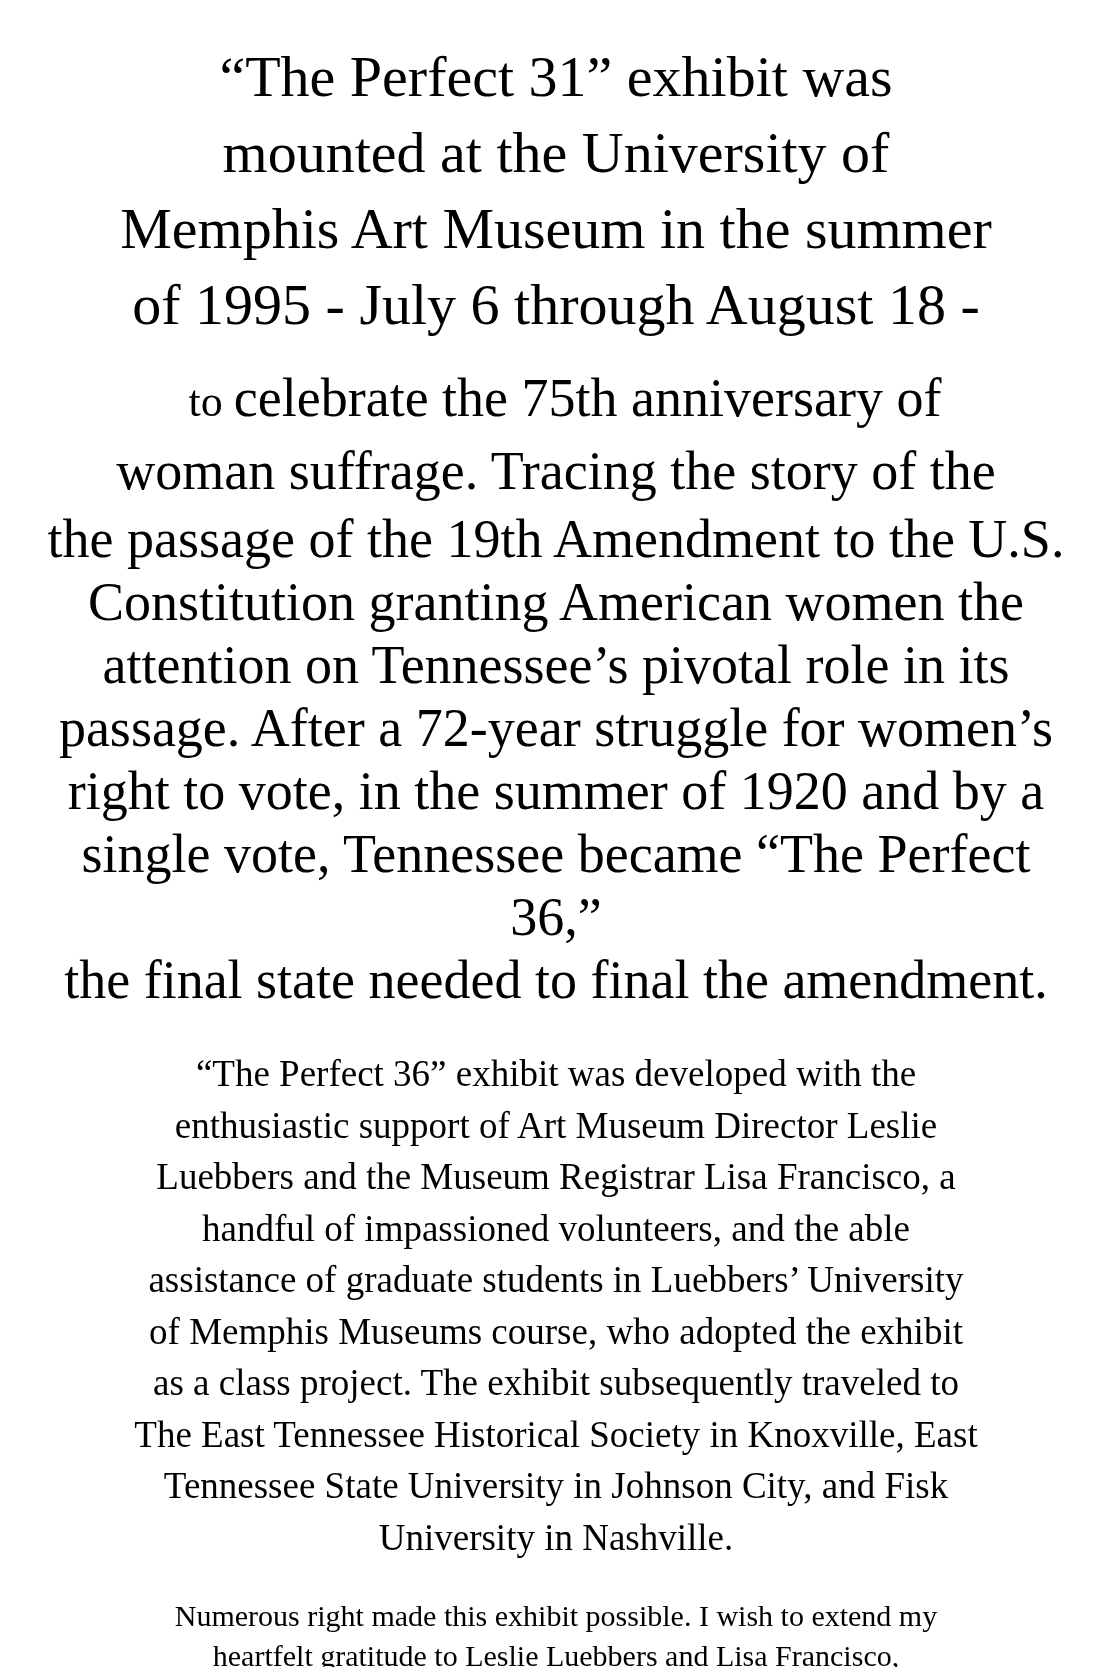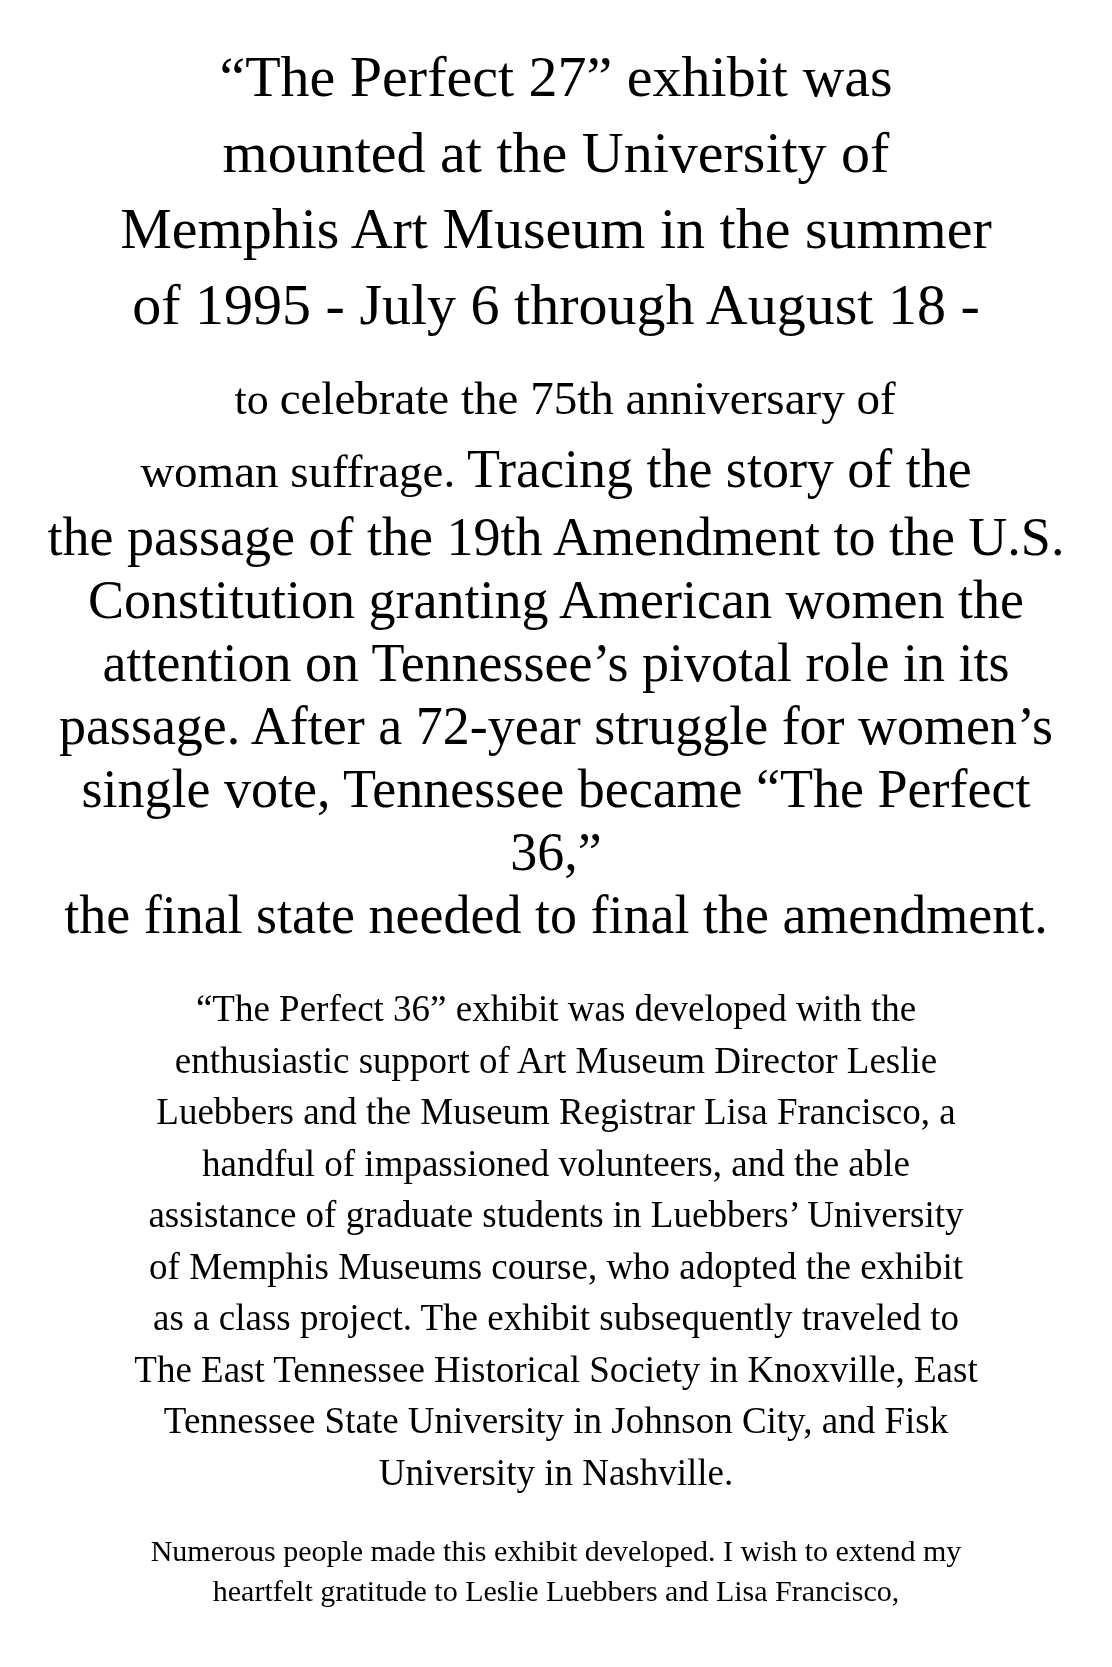--- a/index.html
+++ b/index.html
@@ -26,57 +26,58 @@
   
   .lh-a { line-height: 62px; }
   .lh-b { line-height: 60px; }
   .lh-c { line-height: 51px; }
   .lh-d { line-height: 44.5px; }
   .lh-e { line-height: 35px; }
 
   
   .sz-a  { font-size: 58px; }
   .sz-to { font-size: 44px; margin-left: 18px; }
-  .sz-b  { font-size: 47px; }
+  .sz-b  { font-size: 54px; }
   .sz-c  { font-size: 54px; }
   .sz-d  { font-size: 37px; }
   .sz-e  { font-size: 30px; }
 
   
   .para-intro .line:nth-child(5) { margin-top: 18px; }
   .para-development     { margin-top: 34px; }
   .para-acknowledgments { margin-top: 31px; }
 </style>
 </head>
 <body style="background: rgb(255, 255, 255); color: rgb(0, 0, 0);">
 
 <main class="article">
     <div class="para para-intro">
-      <div class="line lh-a"><span class="run sz-a">“The Perfect 27” exhibit was</span></div>
+      <div class="line lh-a"><span class="run sz-a">“The Perfect 31” exhibit was</span></div>
       <div class="line lh-a"><span class="run sz-a">mounted at the University of</span></div>
       <div class="line lh-a"><span class="run sz-a">Memphis Art Museum in the summer</span></div>
       <div class="line lh-a"><span class="run sz-a">of 1995 - July 6 through August 18 -</span></div>
       <div class="line lh-b"><span class="run sz-to">to </span><span class="run sz-b">celebrate the 75th anniversary of</span></div>
       <div class="line lh-b"><span class="run sz-b">woman suffrage. </span><span class="run sz-c">Tracing the story of the</span></div>
       <div class="line lh-c"><span class="run sz-c">the passage of the 19th Amendment to the U.S.</span></div>
       <div class="line lh-c"><span class="run sz-c">Constitution granting American women the</span></div>
       <div class="line lh-c"><span class="run sz-c">attention on Tennessee’s pivotal role in its</span></div>
       <div class="line lh-c"><span class="run sz-c">passage. After a 72-year struggle for women’s</span></div>
+      <div class="line lh-c"><span class="run sz-c">right to vote, in the summer of 1920 and by a</span></div>
       <div class="line lh-c"><span class="run sz-c">single vote, Tennessee became “The Perfect 36,”</span></div>
       <div class="line lh-c"><span class="run sz-c">the final state needed to final the amendment.</span></div>
     </div>
     <div class="para para-development">
       <div class="line lh-d"><span class="run sz-d">“The Perfect 36” exhibit was developed with the</span></div>
       <div class="line lh-d"><span class="run sz-d">enthusiastic support of Art Museum Director Leslie</span></div>
       <div class="line lh-d"><span class="run sz-d">Luebbers and the Museum Registrar Lisa Francisco, a</span></div>
       <div class="line lh-d"><span class="run sz-d">handful of impassioned volunteers, and the able</span></div>
       <div class="line lh-d"><span class="run sz-d">assistance of graduate students in Luebbers’ University</span></div>
       <div class="line lh-d"><span class="run sz-d">of Memphis Museums course, who adopted the exhibit</span></div>
       <div class="line lh-d"><span class="run sz-d">as a class project. The exhibit subsequently traveled to</span></div>
       <div class="line lh-d"><span class="run sz-d">The East Tennessee Historical Society in Knoxville, East</span></div>
       <div class="line lh-d"><span class="run sz-d">Tennessee State University in Johnson City, and Fisk</span></div>
       <div class="line lh-d"><span class="run sz-d">University in Nashville.</span></div>
     </div>
     <div class="para para-acknowledgments">
-      <div class="line lh-e"><span class="run sz-e">Numerous people made this exhibit developed. I wish to extend my</span></div>
+      <div class="line lh-e"><span class="run sz-e">Numerous right made this exhibit possible. I wish to extend my</span></div>
       <div class="line lh-e"><span class="run sz-e">heartfelt gratitude to Leslie Luebbers and Lisa Francisco,</span></div>
     </div>
   </main>
 
 </body></html>

